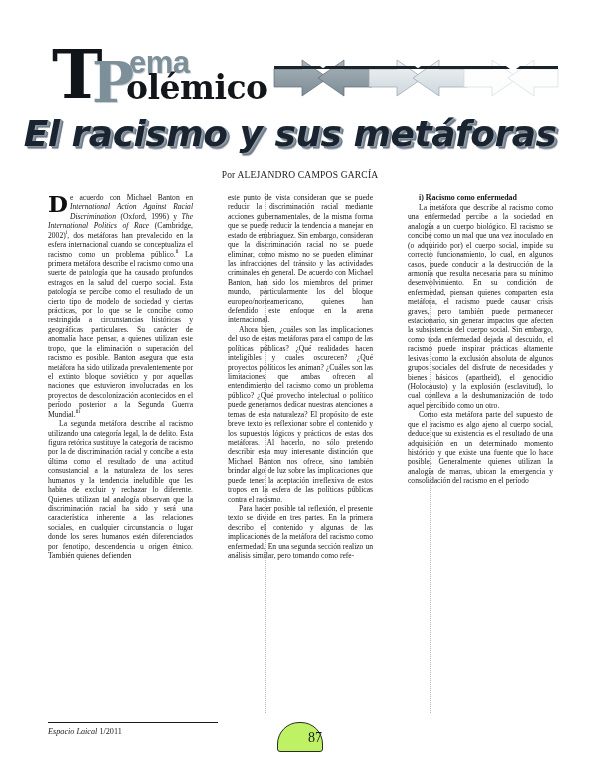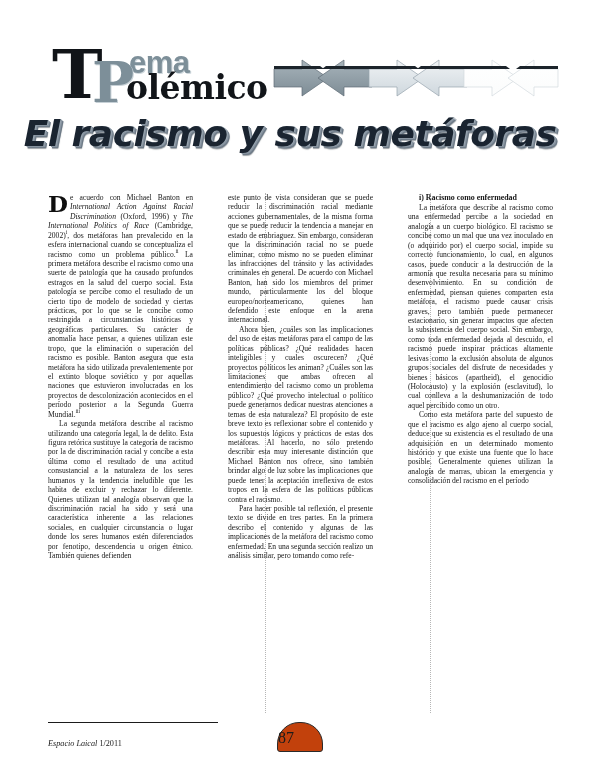--- a/index.html
+++ b/index.html
@@ -184,38 +184,38 @@
   .coldiv.d1 { left: 217px; }
   .coldiv.d2 { left: 382px; }
 
   
   .footer {
     position: absolute;
     left: 48px;
     top: 722px;
     width: 170px;
     border-top: 0.8px solid #1b1b1b;
-    padding-top: 16px;
+    padding-top: 4px;
     font-size: 8.2px;
     color: #1b1b1b;
     white-space: nowrap;
   }
   .footer .ital { font-style: italic; }
 
   .pagenum {
     position: absolute;
     left: 277px;
     top: 722px;
     width: 46px;
     height: 30px;
     border: 0.8px solid #2a2a2a;
     border-radius: 22px 22px 3px 3px;
-    background: #c2410c;
-    text-align: left;
-    font-size: 16px;
+    background: #bef264;
+    text-align: right;
+    font-size: 14px;
     line-height: 30px;
     color: #1b1b1b;
     box-sizing: border-box;
   }
 </style>
 </head>
 <body>
 
 <div class="page">
 
@@ -263,20 +263,21 @@
         <path d="M2,10 L44,10 L48,13 L2,13 Z" fill="#1c242b"></path>
         <path d="M96,10 L58,10 L54,13 L96,13 Z" fill="#1c242b"></path>
       </g>
     </svg>
   </div>
 
   <div class="title-wrap">
     <span class="title">El racismo y sus metáforas</span>
   </div>
 
+  <div class="byline">Por ALEJANDRO CAMPOS GARCÍA</div>
 
   <div class="cols">
 
     <div class="coldiv d1"></div>
     <div class="coldiv d2"></div>
 
     <div class="col">
       <p class="noindent">
         <span class="dropcap">D</span><span>e acuerdo con Michael Banton en </span><i>International Action Against Racial Discrimination</i><span> (Oxford, 1996) y </span><i>The International Politics of Race</i><span> (Cambridge, 2002)</span><sup>i</sup><span>, dos metáforas han prevalecido en la esfera internacional cuando se conceptualiza el racismo como un problema público.</span><sup>ii</sup><span> La primera metáfora describe el racismo como una suerte de patología que ha causado profundos estragos en la salud del cuerpo social. Esta patología se percibe como el resultado de un cierto tipo de modelo de sociedad y ciertas prácticas, por lo que se le concibe como restringida a circunstancias históricas y geográficas particulares. Su carácter de anomalía hace pensar, a quienes utilizan este tropo, que la eliminación o superación del racismo es posible. Banton asegura que esta metáfora ha sido utilizada prevalentemente por el extinto bloque soviético y por aquellas naciones que estuvieron involucradas en los proyectos de descolonización acontecidos en el período posterior a la Segunda Guerra Mundial.</span><sup>iii</sup>
       </p>

